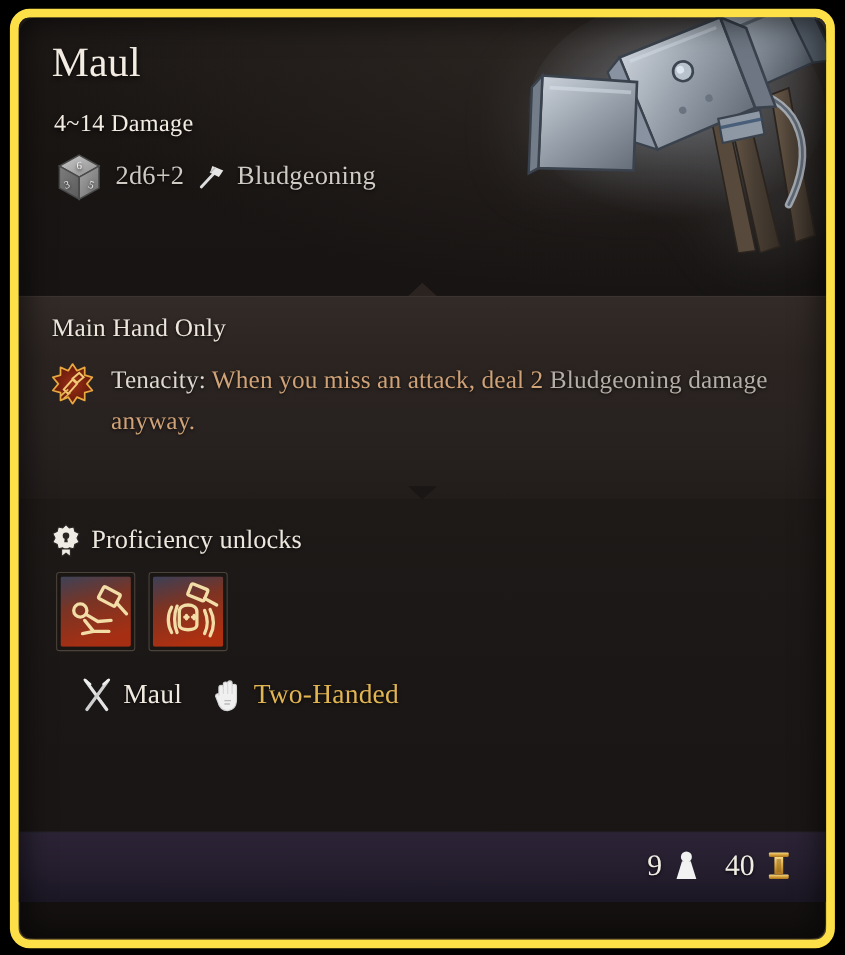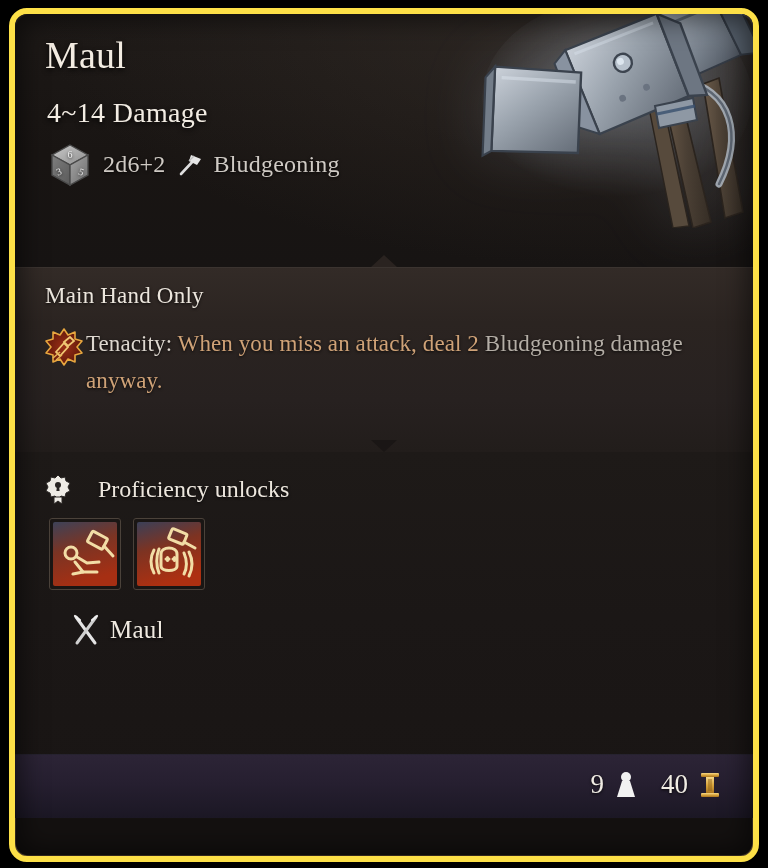--- a/index.html
+++ b/index.html
@@ -23,21 +23,21 @@
     height: 868px;
     box-sizing: border-box;
     padding: 8px 9px 6px 9px;
     background: #000;
   }
   .frame {
     position: relative;
     width: 100%;
     height: 100%;
     box-sizing: border-box;
-    border: 6px solid #fde047;
+    border: 8px solid #fde047;
     border-radius: 18px;
     background: #141110;
     overflow: hidden;
     box-shadow:
       inset 0 0 0 1px rgba(215,170,110,0.30),
       0 0 14px rgba(0,0,0,0.9);
   }
   .frame::after{
     content:"";
     position:absolute; inset:0;
@@ -79,21 +79,21 @@
   }
   .subtitle {
     margin: 5px 0 0 2px;
     font-size: 22px;
     color: #c9a183;
     letter-spacing: .2px;
     text-shadow: 0 1px 3px rgba(0,0,0,.8);
   }
   .damage-line {
     margin: 21px 13px 0 2px;
-    font-size: 28px;
+    font-size: 22px;
     color: #f2ece3;
     letter-spacing: .3px;
     text-shadow: 0 2px 5px rgba(0,0,0,.85);
   }
   .dice-row {
     display: flex;
     align-items: center;
     gap: 10px;
     margin: 13px 0 0 2px;
     font-size: 24px;
@@ -133,21 +133,21 @@
   }
   .mainhand {
     font-size: 23px;
     color: #ece6dd;
     letter-spacing: .2px;
     text-shadow: 0 1px 3px rgba(0,0,0,.8);
   }
   .passive-row {
     display: flex;
     align-items: flex-start;
-    gap: 3px;
+    gap: 16px;
     margin-top: 16px;
   }
   .passive-ico { width: 38px; height: 38px; flex: none; margin-top: 3px; }
   .passive-text {
     font-size: 23px;
     line-height: 1.62;
     letter-spacing: .1px;
     text-shadow: 0 1px 3px rgba(0,0,0,.8);
     max-width: 648px;
   }
@@ -159,21 +159,21 @@
   .sec-bottom {
     background: linear-gradient(180deg, #1e1a18 0%, #1b1716 45%, #191514 100%);
     height: 366px;
     box-sizing: border-box;
     padding: 22px 26px 0 30px;
     position: relative;
   }
   .prof-head {
     display: flex;
     align-items: center;
-    gap: 27px;
+    gap: 10px;
     font-size: 24px;
     color: #ece6dd;
     text-shadow: 0 1px 3px rgba(0,0,0,.8);
   }
   .prof-seal { width: 26px; height: 30px; flex: none; }
 
   .prof-icons { display: flex; gap: 12px; margin: 14px 0 0 4px; }
   .prof-slot {
     width: 72px; height: 72px;
     border: 1px solid #4b423a;
@@ -434,20 +434,27 @@
         <div class="tag">
           <svg class="glyph" viewBox="0 0 30 32" aria-hidden="true">
             <path d="M5 3 L24 29" stroke="#e4e4e4" stroke-width="3" stroke-linecap="round"></path>
             <path d="M25 3 L6 29" stroke="#cfcfcf" stroke-width="3" stroke-linecap="round"></path>
             <path d="M4 2 L9 6 M26 2 L21 6" stroke="#f0f0f0" stroke-width="2.2" stroke-linecap="round"></path>
           </svg>
           <span class="label plain">Maul</span>
         </div>
 
 
+        <div class="tag">
+          <svg class="glyph" viewBox="0 0 30 32" aria-hidden="true">
+            <path d="M7 16 L7 9 a2 2 0 0 1 4 0 L11 15 L11 6 a2 2 0 0 1 4 0 L15 15 L15 5 a2 2 0 0 1 4 0 L19 15 L19 8 a2 2 0 0 1 4 0 L23 20 C23 27 19 30 15 30 C10 30 7 26 6 22 L4 17 a2 2 0 0 1 3.4 -1.6 Z" fill="#f0f0f0" stroke="#d5d5d5" stroke-width="1"></path>
+            <path d="M12 21 L18 21 M12 24 L17 24" stroke="#b9b9b9" stroke-width="1.2"></path>
+          </svg>
+          <span class="label gold">Two-Handed</span>
+        </div>
 
       </div>
 
       <div class="footer">
         <div class="stat">
           <span class="num">9</span>
           <svg class="ico" viewBox="0 0 26 30" aria-hidden="true">
             <circle cx="13" cy="7" r="5" fill="#f2f2f2"></circle>
             <path d="M9 11 L17 11 L22 27 L4 27 Z" fill="#f2f2f2"></path>
           </svg>

